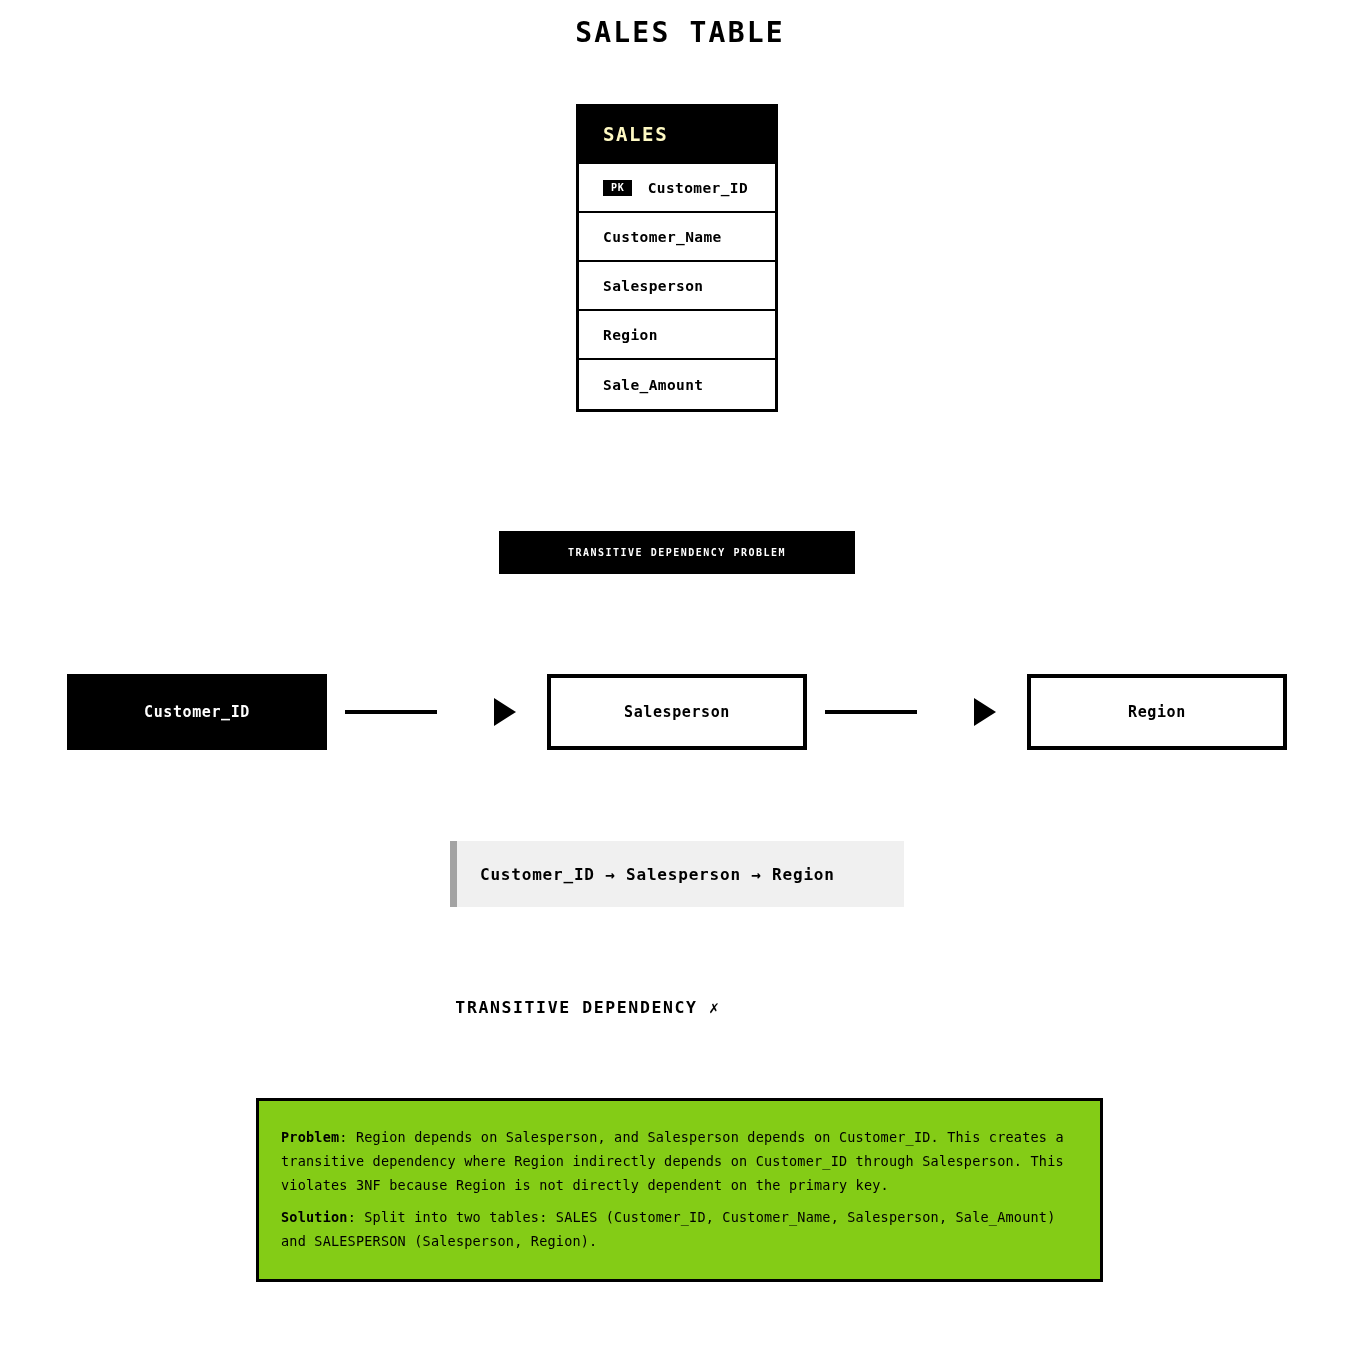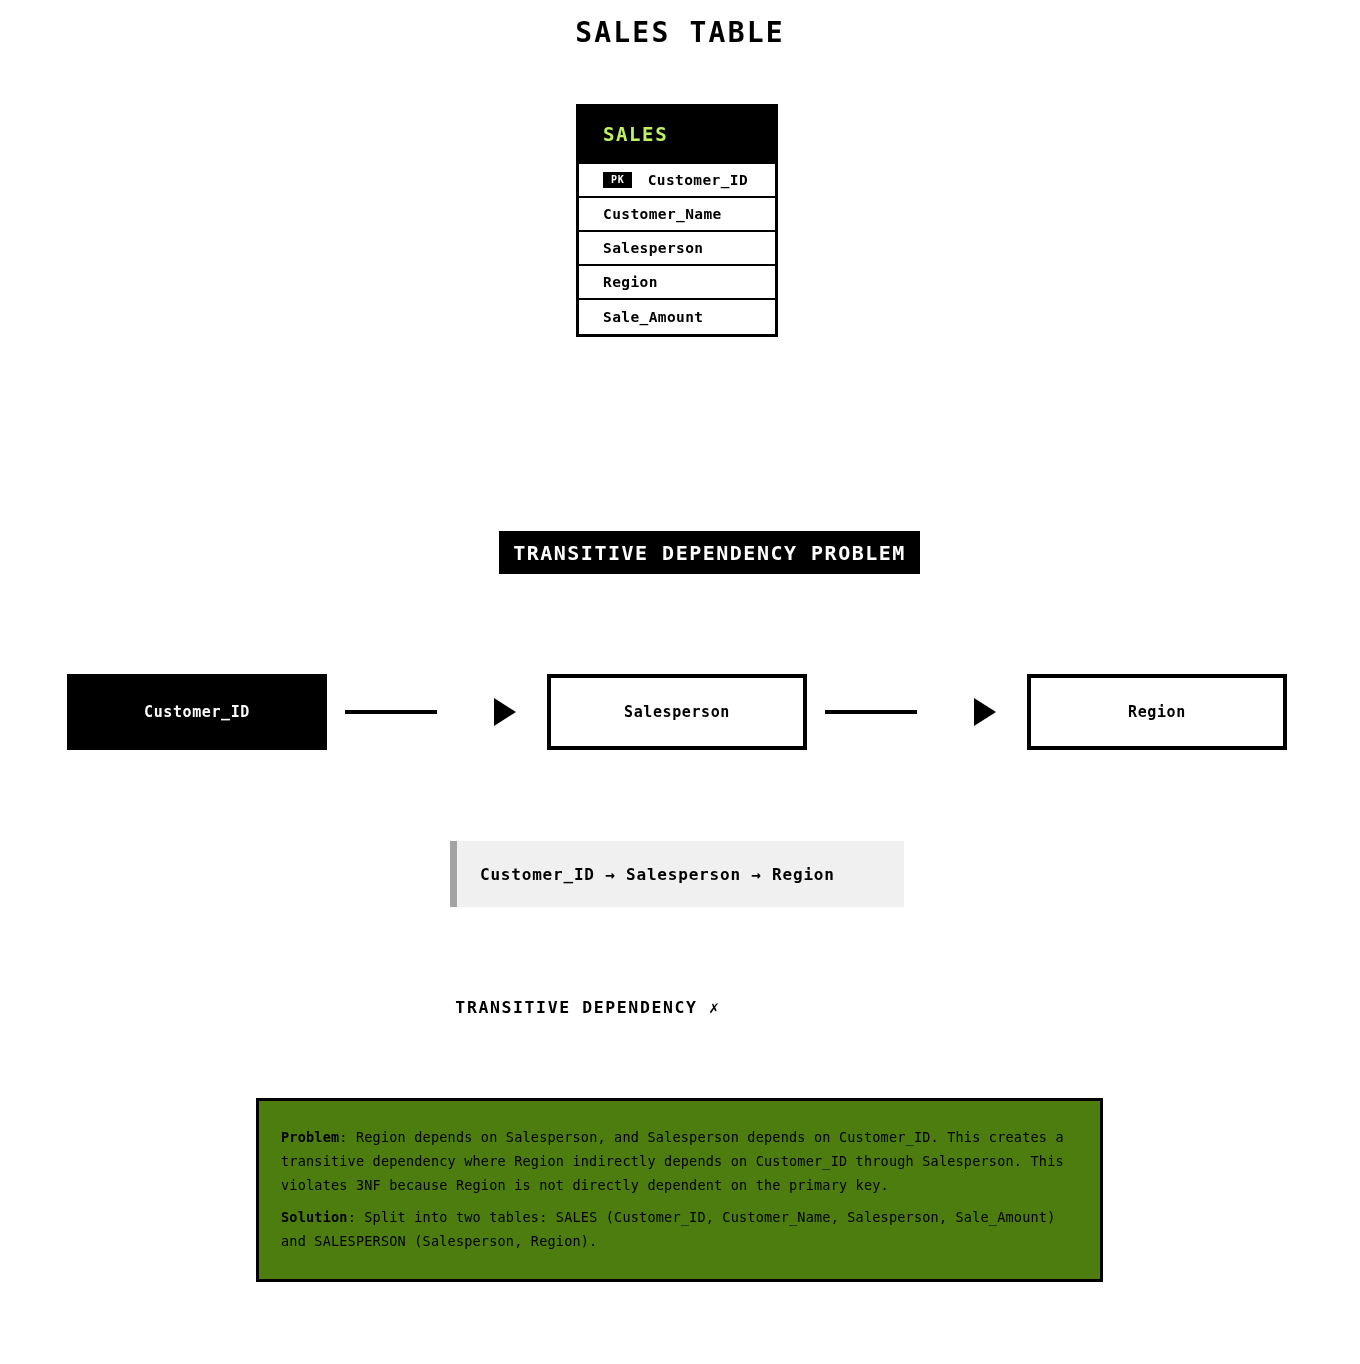--- a/index.html
+++ b/index.html
@@ -32,38 +32,38 @@
 
   
   .entity-card {
     position: absolute;
     left: 576px;
     top: 104px;
     width: 202px;
   }
   .entity-header {
     background: #000000;
-    color: #bef264;
+    color: #fef9c3;
     height: 60px;
     box-sizing: border-box;
     display: flex;
     align-items: center;
     padding-left: 27px;
     font-size: 19px;
     font-weight: bold;
     letter-spacing: 1.6px;
   }
   .entity-body {
     border: 3px solid #000000;
     border-top: none;
     background: #ffffff;
     box-sizing: border-box;
   }
   .entity-row {
-    height: 34px;
+    height: 49px;
     box-sizing: border-box;
     display: flex;
     align-items: center;
     padding-left: 24px;
     border-bottom: 2px solid #000000;
     font-size: 14.5px;
     font-weight: bold;
     letter-spacing: 0.4px;
     white-space: nowrap;
   }
@@ -78,28 +78,28 @@
     padding: 3px 7px 3px 8px;
     margin-right: 16px;
     line-height: 1;
   }
 
   
   .banner {
     position: absolute;
     left: 499px;
     top: 531px;
-    width: 421px;
+    width: 356px;
     height: 43px;
     background: #000000;
     color: #ffffff;
     display: flex;
     align-items: center;
     justify-content: center;
-    font-size: 20px;
+    font-size: 10px;
     font-weight: bold;
     letter-spacing: 1.5px;
     white-space: nowrap;
   }
 
   
   .chain {
     position: absolute;
     left: 0;
     top: 674px;
@@ -185,21 +185,21 @@
   }
 
   
   .explain-box {
     position: absolute;
     left: 256px;
     top: 1098px;
     width: 847px;
     box-sizing: border-box;
     border: 3px solid #000000;
-    background: #4d7c0f;
+    background: #84cc16;
     padding: 24px 22px 26px 22px;
   }
   .explain-para {
     font-size: 13.5px;
     line-height: 24px;
     letter-spacing: 0.2px;
     color: #000000;
     margin: 0;
   }
   .explain-para + .explain-para { margin-top: 8px; }

